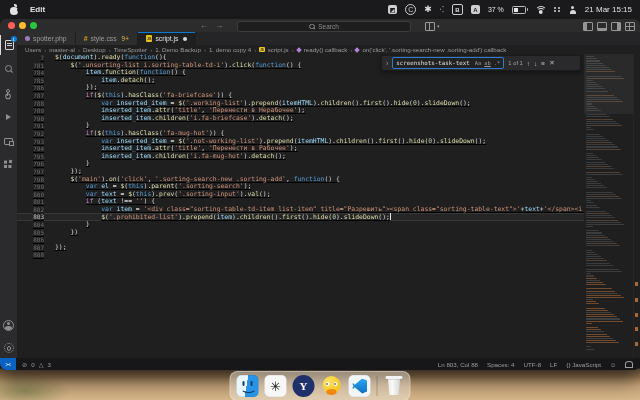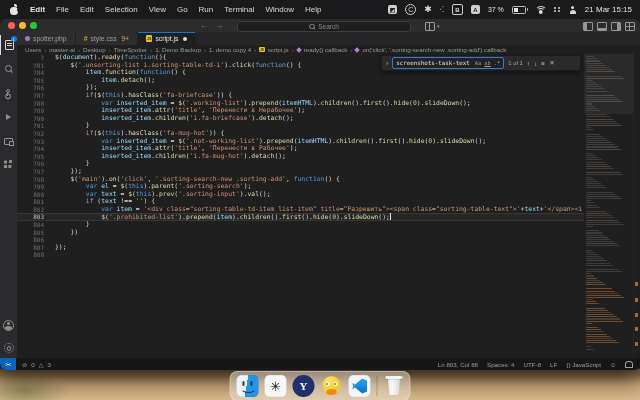--- a/index.html
+++ b/index.html
@@ -105,21 +105,21 @@
   .fi-css{color:#d8a117;font-size:7px;font-weight:bold;}
   .fi-js{width:6.5px;height:6.5px;background:#e8c41c;color:#1e1e1e;border-radius:1px;font-size:3.6px;font-weight:bold;}
   .tab .mod-dot{width:4px;height:4px;border-radius:50%;background:#d9d9d9;margin-left:2px;}
   .tab .badge9{color:#e0b341;margin-left:2px;font-size:6.4px;}
   .breadcrumbs{height:9px;background:#1f1f1f;display:flex;align-items:center;gap:3px;padding-left:8px;
     font-size:6.2px;color:#9a9a9a;white-space:nowrap;flex:none;}
   .bc-sep{color:#6b6b6b;font-size:6px;}
   .bc-sym{width:4px;height:4px;background:#b180d7;transform:rotate(45deg);border-radius:0.5px;flex:none;}
   
   .editor{position:relative;flex:1;background:#1f1f1f;overflow:hidden;}
-  .codepane{position:absolute;left:0;top:0;width:567px;overflow:hidden;}
+  .codepane{position:absolute;left:0;top:0;width:567px;overflow:hidden;text-decoration:underline;}
   .code-line{display:flex;height:7.6px;line-height:7.6px;white-space:pre;
     font-family:"DejaVu Sans Mono",monospace;font-size:6.4px;position:relative;}
   .code-line .num{width:27px;text-align:right;color:#6e6e6e;flex:none;font-size:6px;}
   .code-line .src{margin-left:11px;flex:1;overflow:hidden;}
   .code-line.current{box-shadow:inset 0 1px 0 rgba(255,255,255,.08),inset 0 -1px 0 rgba(255,255,255,.08);background:rgba(255,255,255,.035);}
   .code-line.current .num{color:#c2c2c2;}
   .tok-pu{color:#d4d4d4;} .tok-fn{color:#dcdcaa;} .tok-kw{color:#569cd6;}
   .tok-cf{color:#c586c0;} .tok-st{color:#ce9178;} .tok-va{color:#9cdcfe;} .tok-nu{color:#b5cea8;}
   .caret{display:inline-block;width:1px;height:6.6px;background:#e6e6e6;vertical-align:-1px;}
   
@@ -185,31 +185,20 @@
     </div>
 
   <div class="menubar">
     <div class="mb-left">
       <span class="mb-apple">
           <span class="body"></span>
           <span class="bite"></span>
           <span class="leaf"></span>
         </span>
       <span class="mb-app">Edit</span>
-      <span id="menus" style="display:flex;gap:11px;">
-          <span class="mb-item">File</span>
-          <span class="mb-item">Edit</span>
-          <span class="mb-item">Selection</span>
-          <span class="mb-item">View</span>
-          <span class="mb-item">Go</span>
-          <span class="mb-item">Run</span>
-          <span class="mb-item">Terminal</span>
-          <span class="mb-item">Window</span>
-          <span class="mb-item">Help</span>
-        </span>
     </div>
     <div class="mb-right">
       <span class="mbi mbi-fillbox">◩</span>
       <span class="mbi" style="width:9px;height:9px;border:1px solid #cfcfcf;border-radius:50%;">C</span>
       <span class="mbi" style="font-size:9px;">✱</span>
       <span class="mbi" style="font-size:8px;">⁖</span>
       <span class="mbi mbi-box">B</span>
       <span class="mbi mbi-fillbox">A</span>
       <span style="font-size:7px;">37 %</span>
       <span class="battery">

